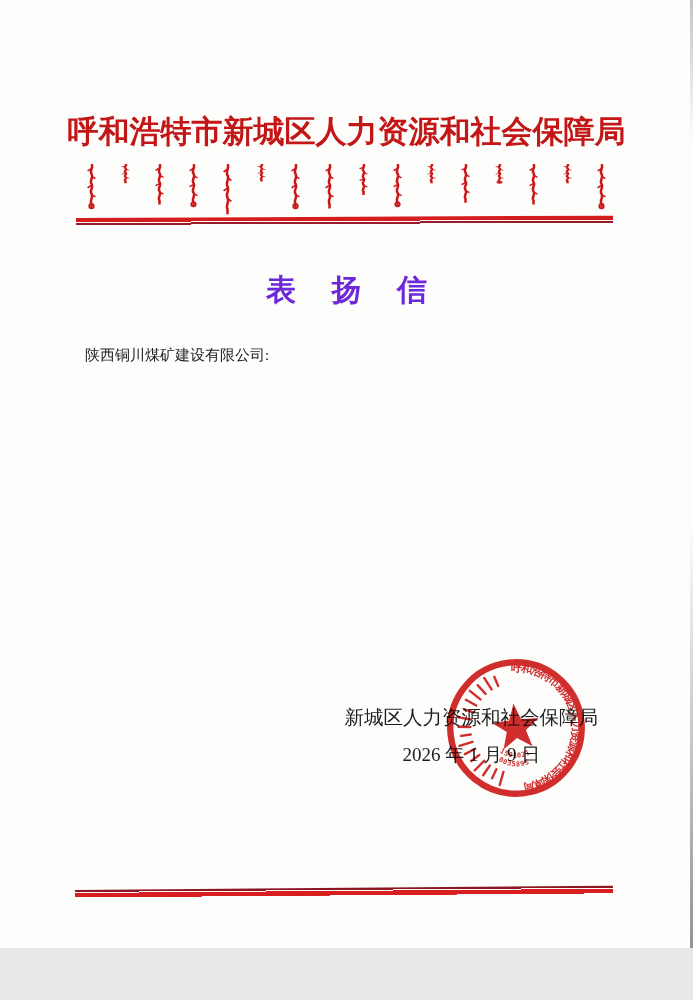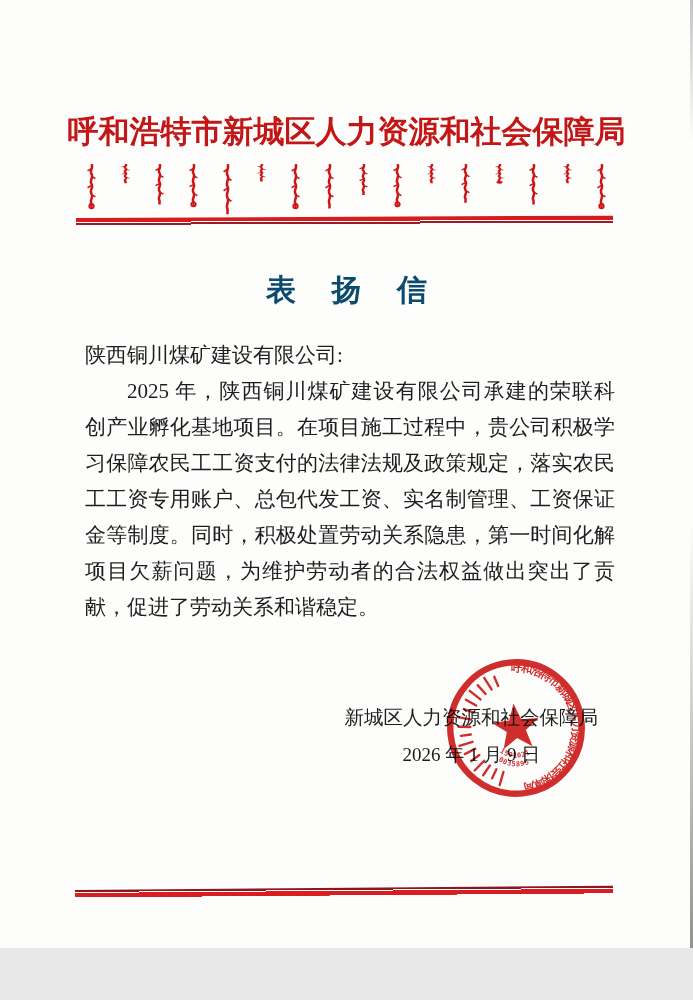--- a/index.html
+++ b/index.html
@@ -21,26 +21,26 @@
   .mongolian-row svg { display:block; }
   .rule { transform-origin:left center; }
   .rule-top {
     margin:4px 0 0 76px; width:537px; height:8px;
     background:linear-gradient(#d51d1d 0 4px, #fdfdfc 4px 5px, #9b1b2b 5px 7px, transparent 7px);
     transform:rotate(-0.25deg);
   }
   
   .title {
     margin:44px 0 0; text-align:center;
-    font-size:30px; font-weight:700; color:#0c4a6e;
+    font-size:30px; font-weight:700; color:#6d28d9;
     letter-spacing:14px; text-indent:14px;
   }
   .content {
     width:530px; margin:26px 78px 0 85px;
-    font-size:21px; line-height:36px; color:#1d1d1d;
+    font-size:15px; line-height:36px; color:#1d1d1d;
     text-align:justify;
   }
   .salutation { margin:0; }
   .para { margin:0; text-indent:2em; }
   
   .sign-block {
     position:absolute; top:701px; right:95px;
     text-align:center; color:#1d1d1d;
   }
   .sign-name { font-size:19.5px; line-height:33px; white-space:nowrap; }
@@ -146,21 +146,20 @@
           <circle cx="7" cy="55" r="3" fill="none" stroke="#cc1616" stroke-width="2"></circle>
         </svg>
       </div>
     <div class="rule rule-top"></div>
   </header>
 
   <main>
     <h1 class="title">表 扬 信</h1>
     <div class="content">
       <p class="salutation">陕西铜川煤矿建设有限公司:</p>
-      <p class="para">2025 年，陕西铜川煤矿建设有限公司承建的荣联科创产业孵化基地项目。在项目施工过程中，贵公司积极学习保障农民工工资支付的法律法规及政策规定，落实农民工工资专用账户、总包代发工资、实名制管理、工资保证金等制度。同时，积极处置劳动关系隐患，第一时间化解项目欠薪问题，为维护劳动者的合法权益做出突出了贡献，促进了劳动关系和谐稳定。</p>
     </div>
     <div class="sign-block">
       <div class="sign-name">新城区人力资源和社会保障局</div>
       <div class="sign-date">2026 年 1 月 9 日</div>
     </div>
   </main>
 
   <div class="seal">
     <svg viewBox="0 0 160 160">
       <defs>

